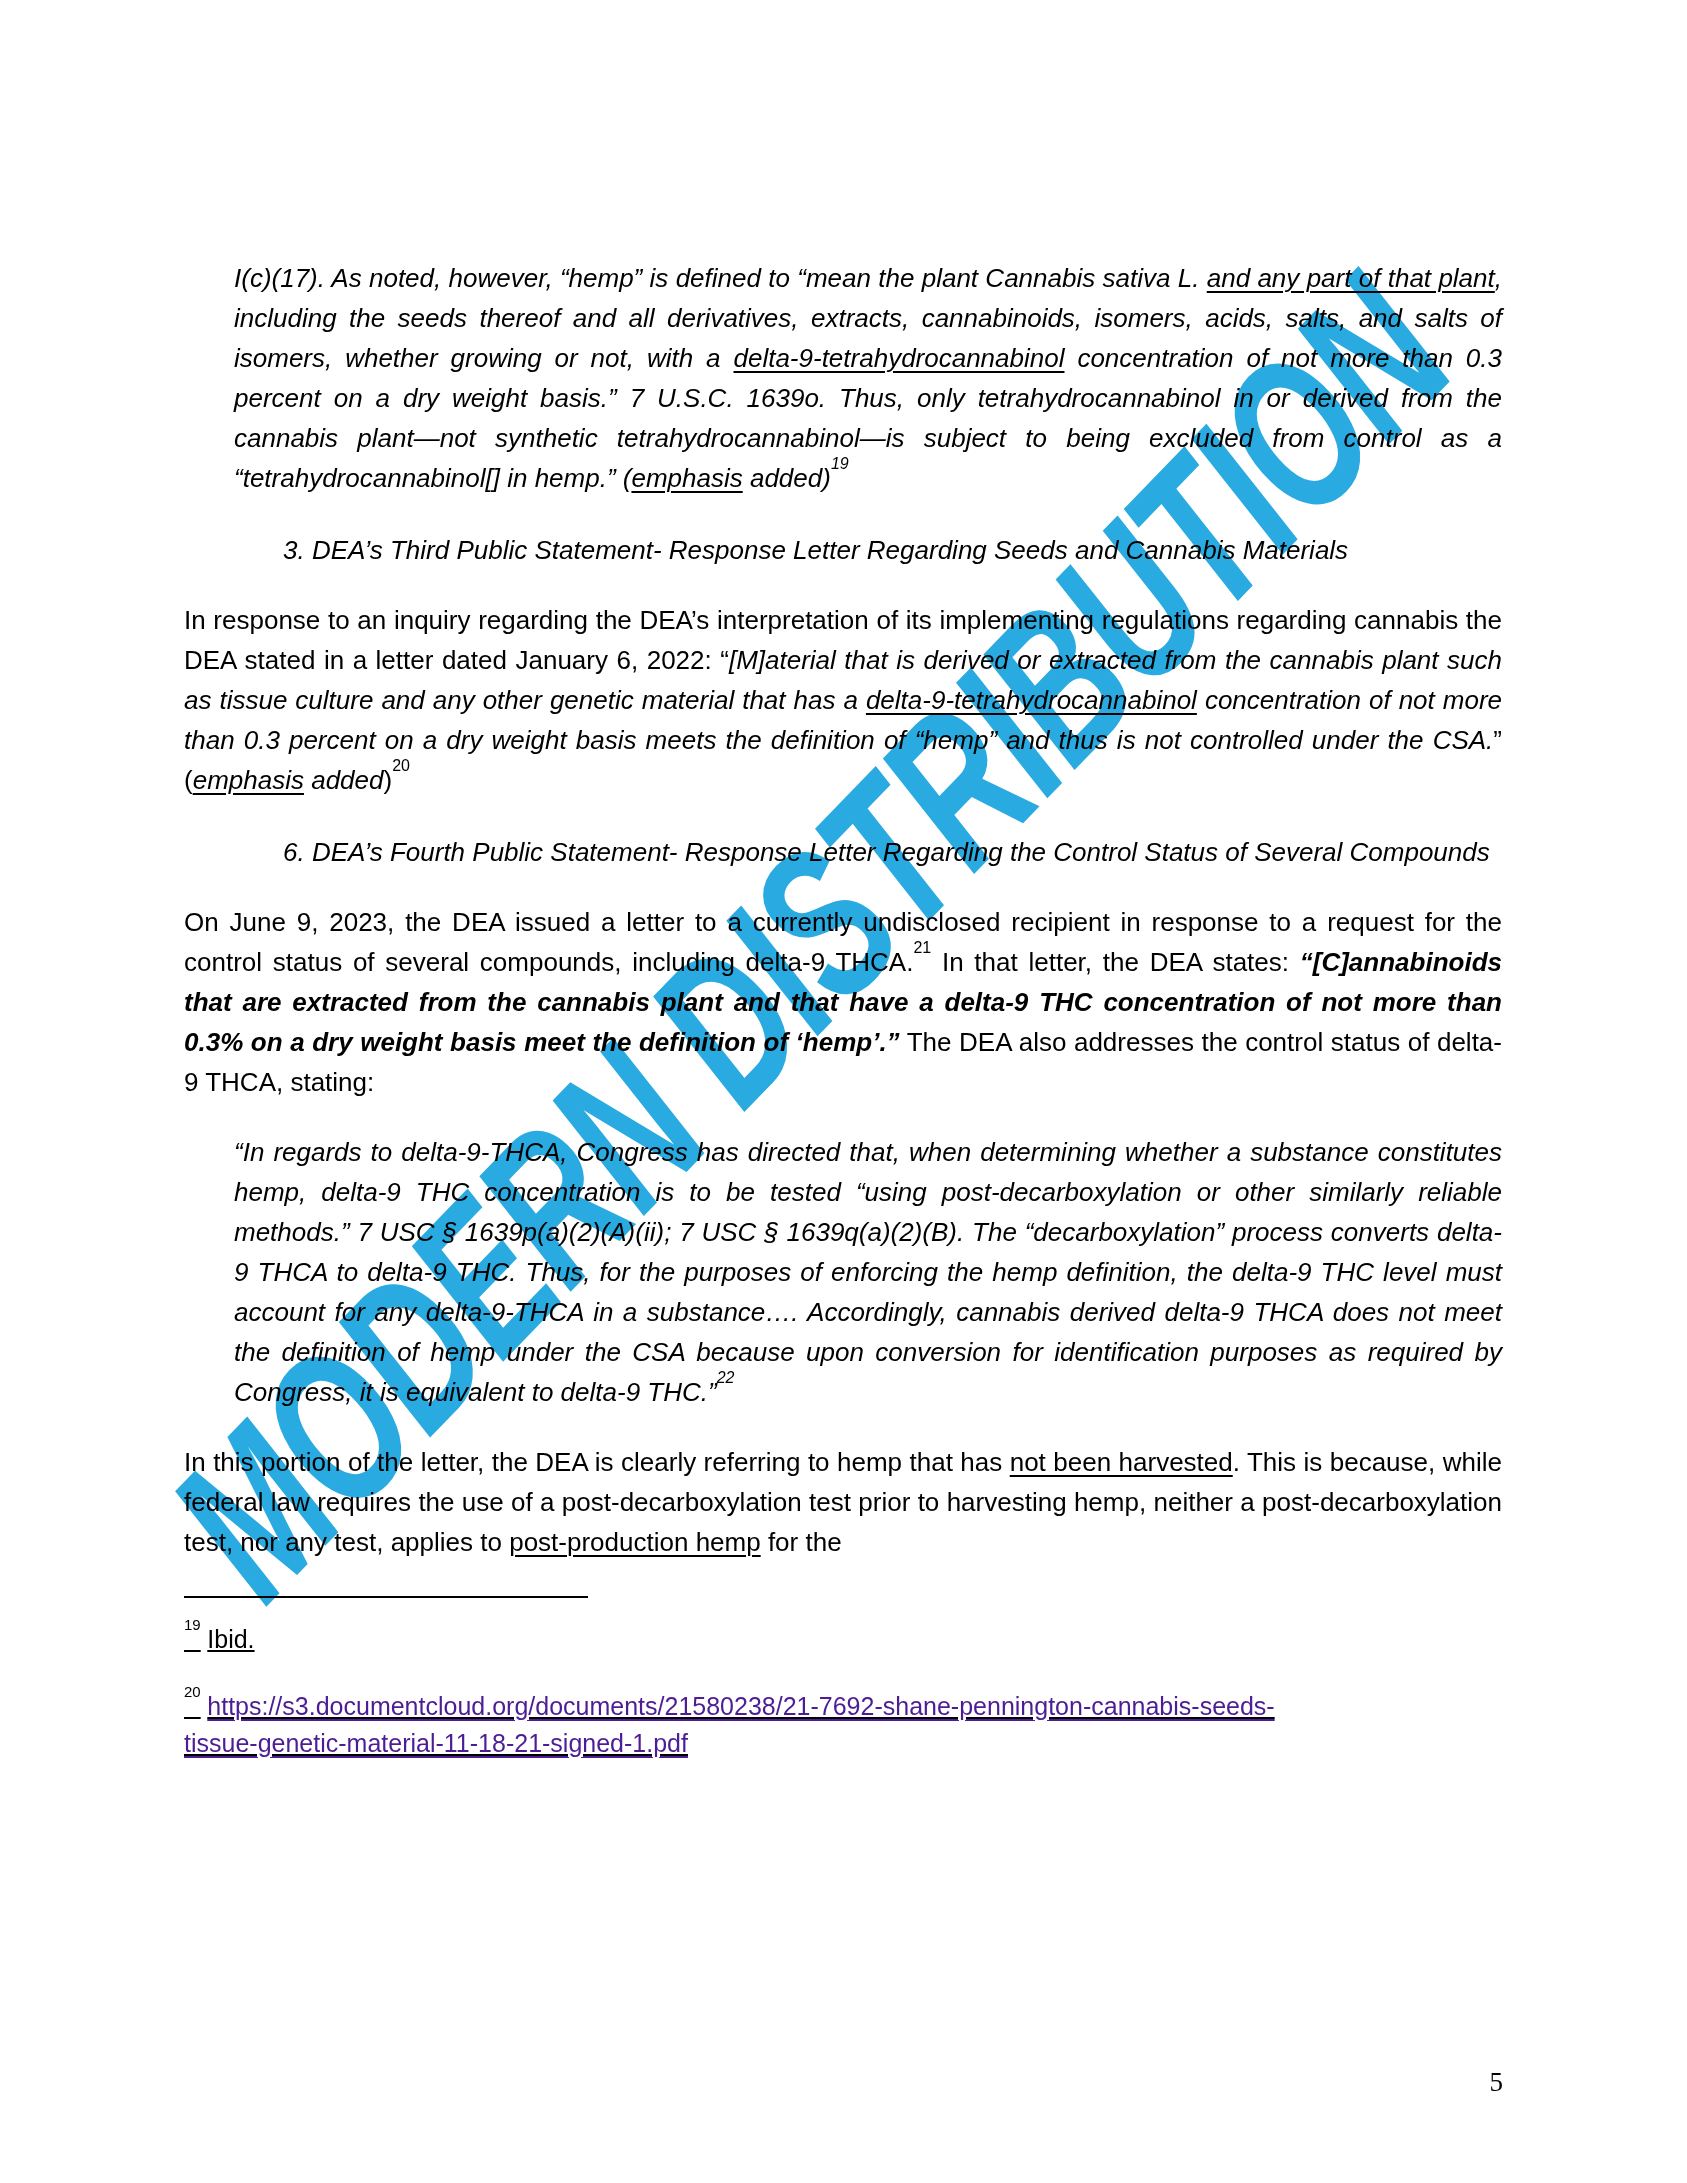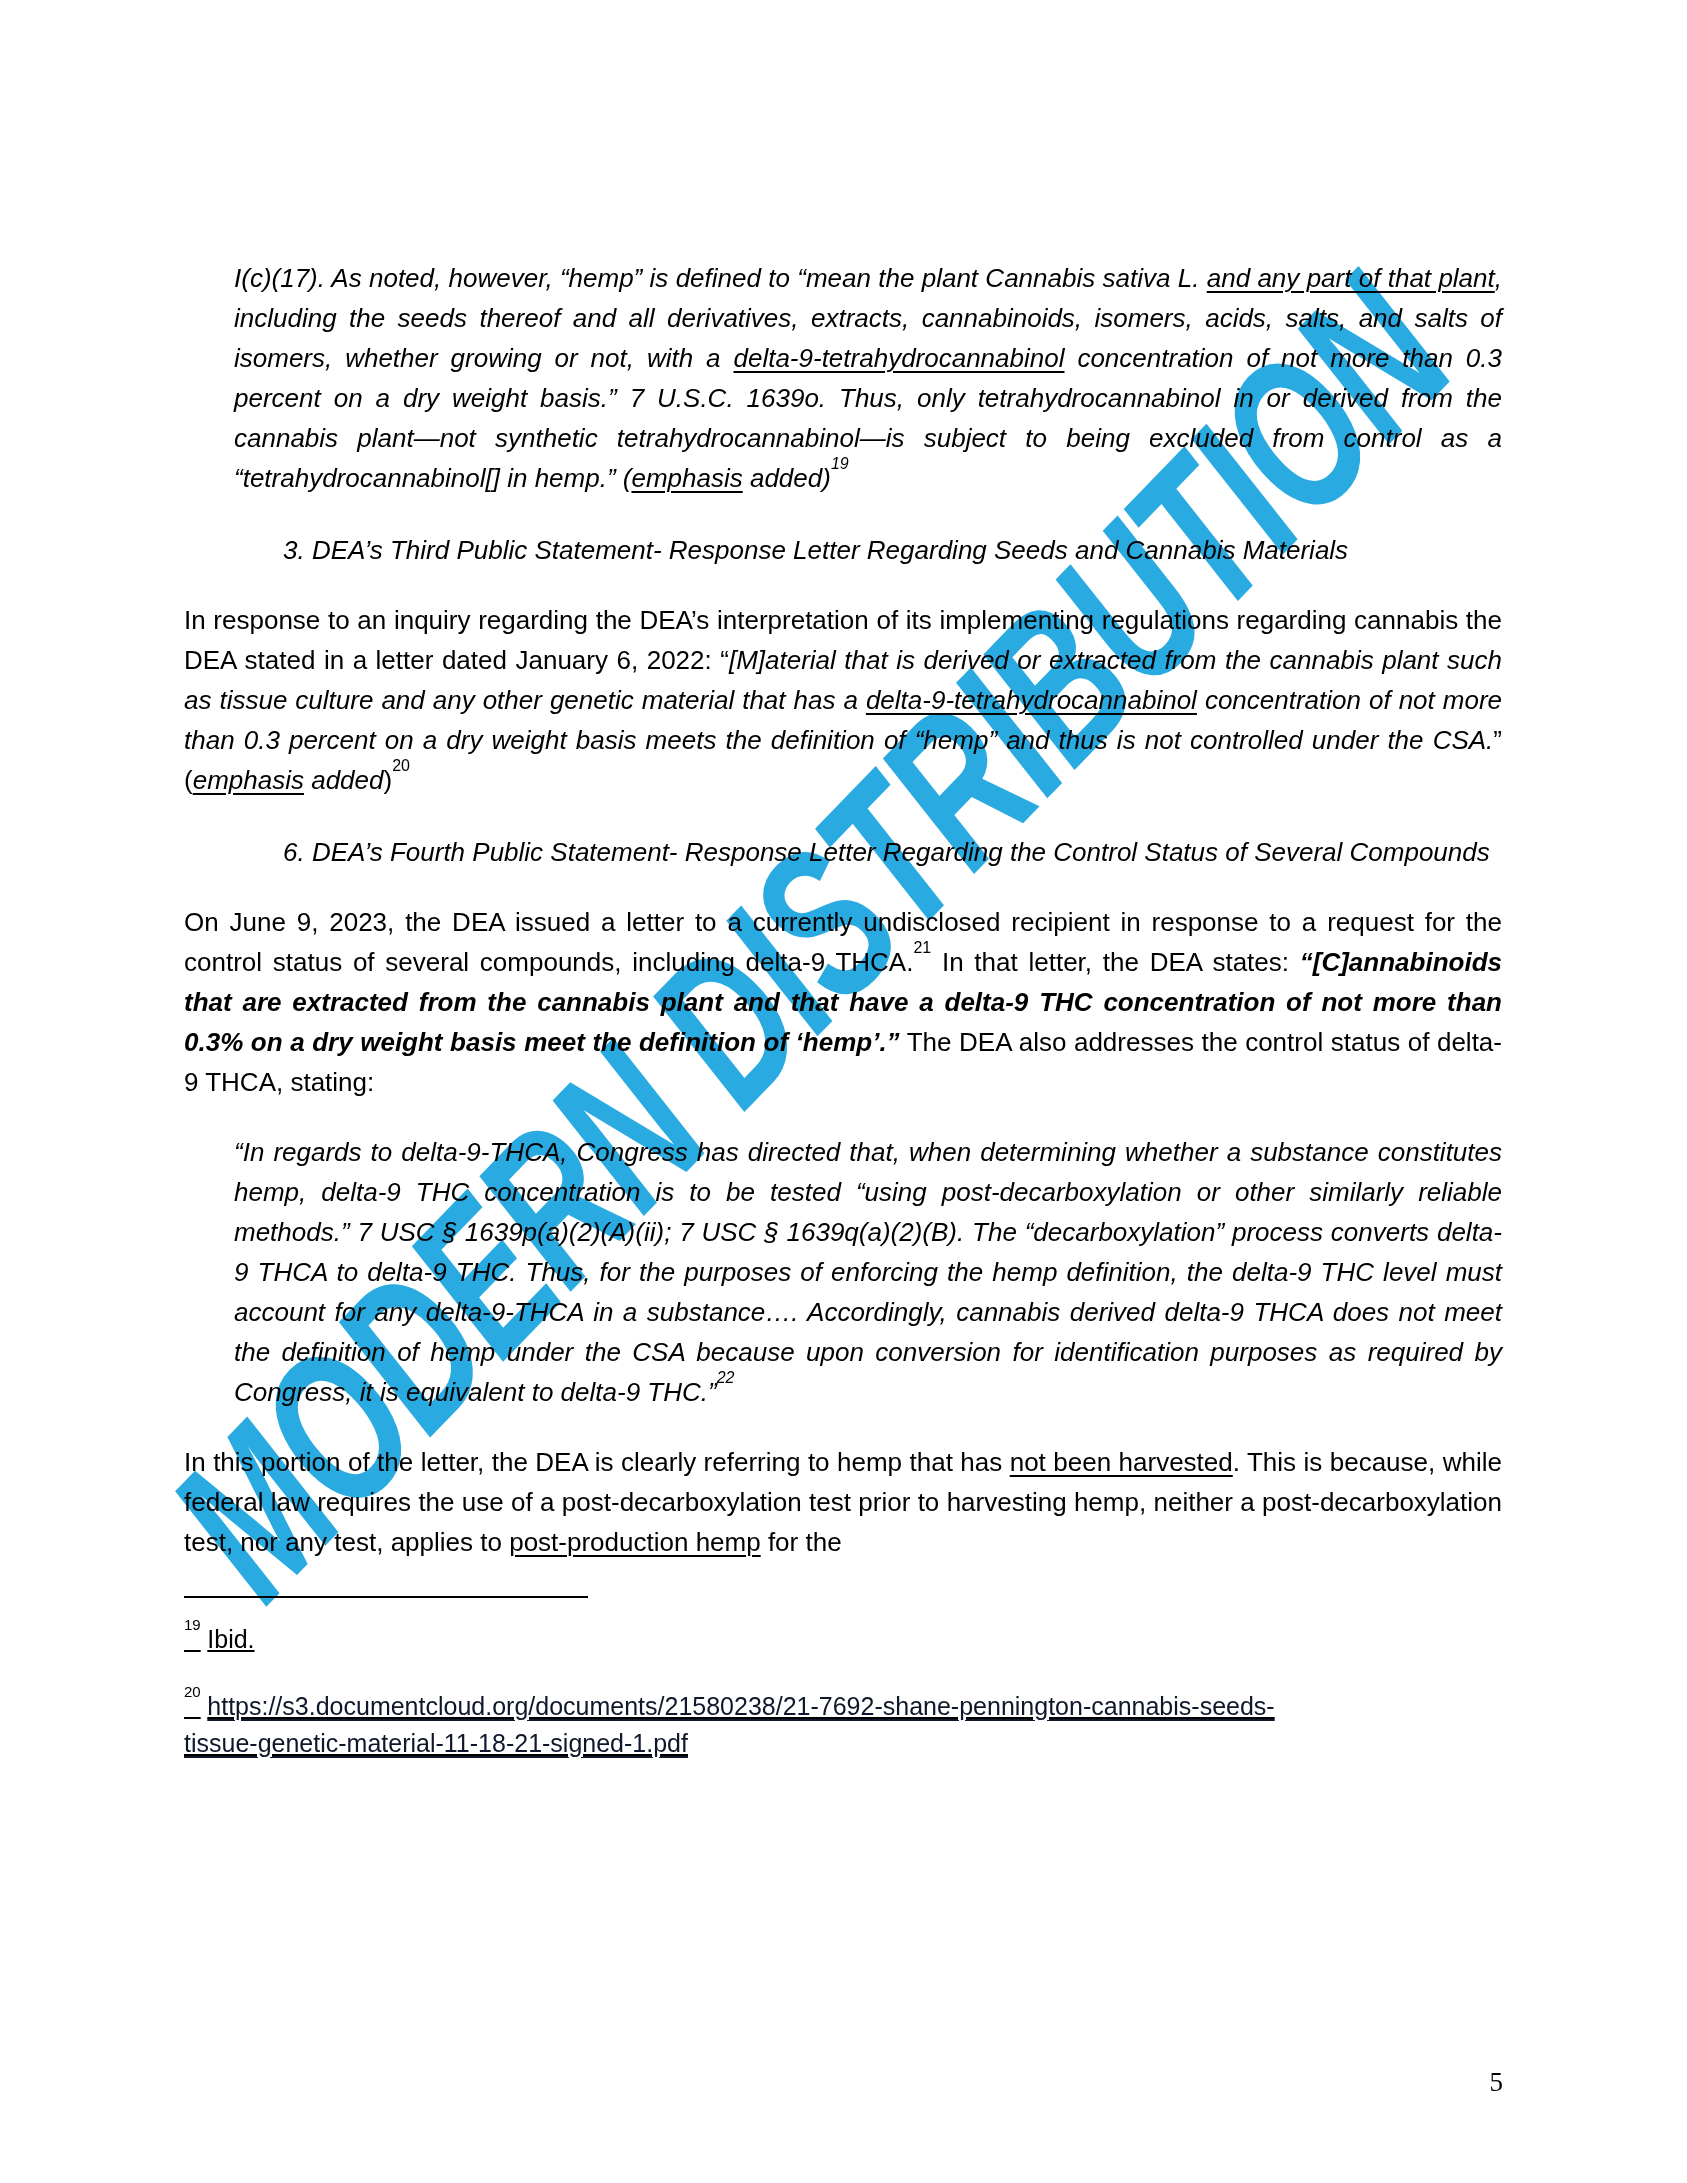--- a/index.html
+++ b/index.html
@@ -52,21 +52,21 @@
     border-top:2.6px solid #000;
     margin:0 0 22.5px 0;
   }
   .fn{
     font-size:25px;
     line-height:37px;
     margin:0 0 30px 0;
   }
   .fn sup.fnref{font-size:15px;margin-right:6.6px;}
   .fn-link{
-    color:#0f172a;
+    color:#4c1d95;
     text-decoration:underline;
     text-decoration-thickness:2px;
     text-underline-offset:4px;
     cursor:pointer;
   }
   .page-number{
     position:absolute;
     top:2067px;
     right:184px;
     z-index:1;

